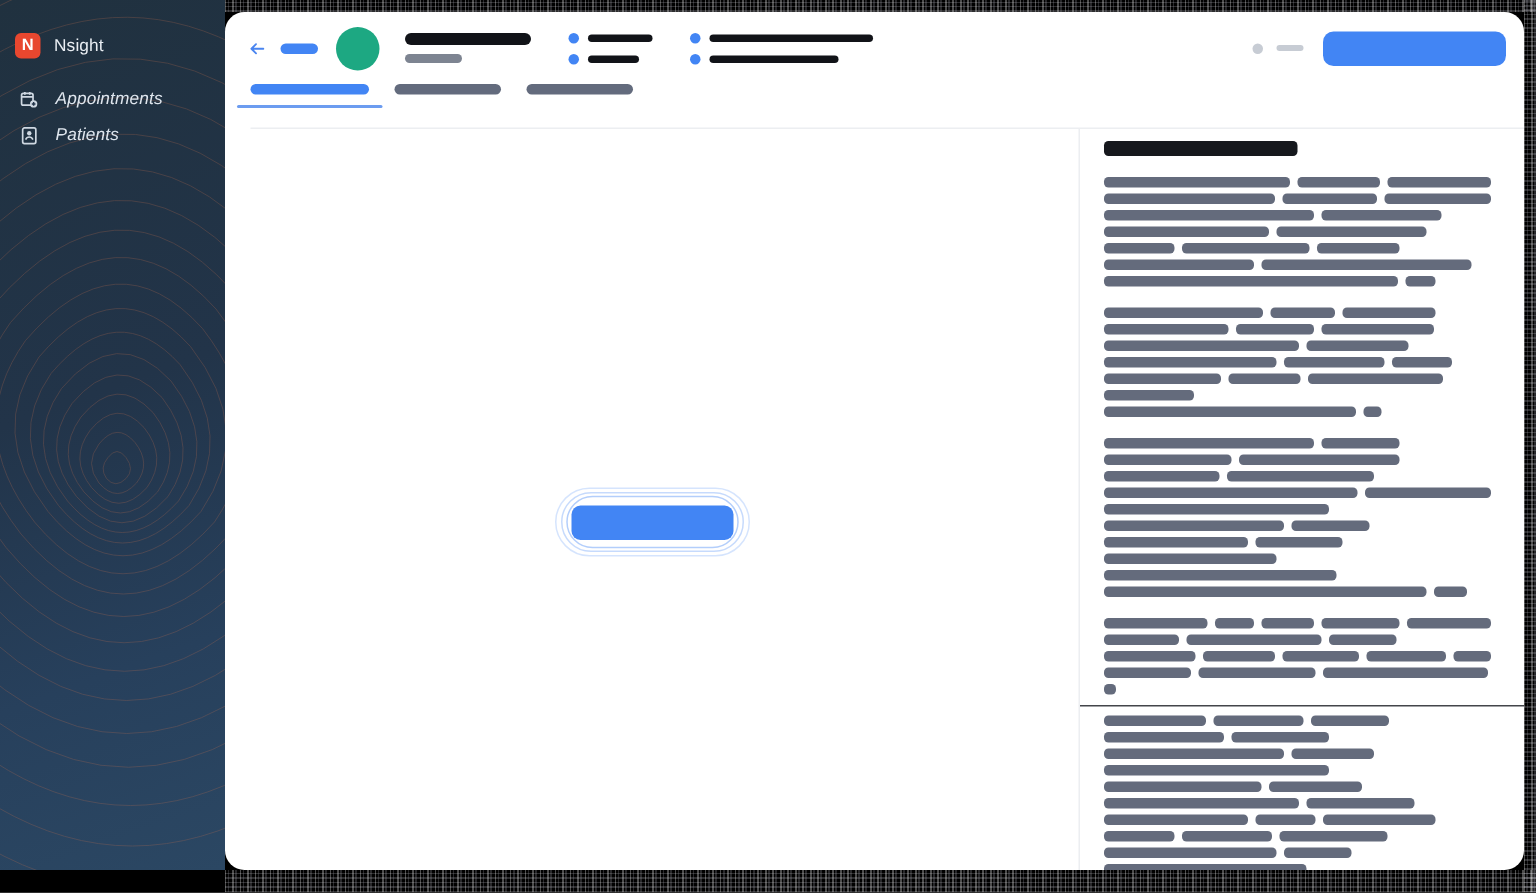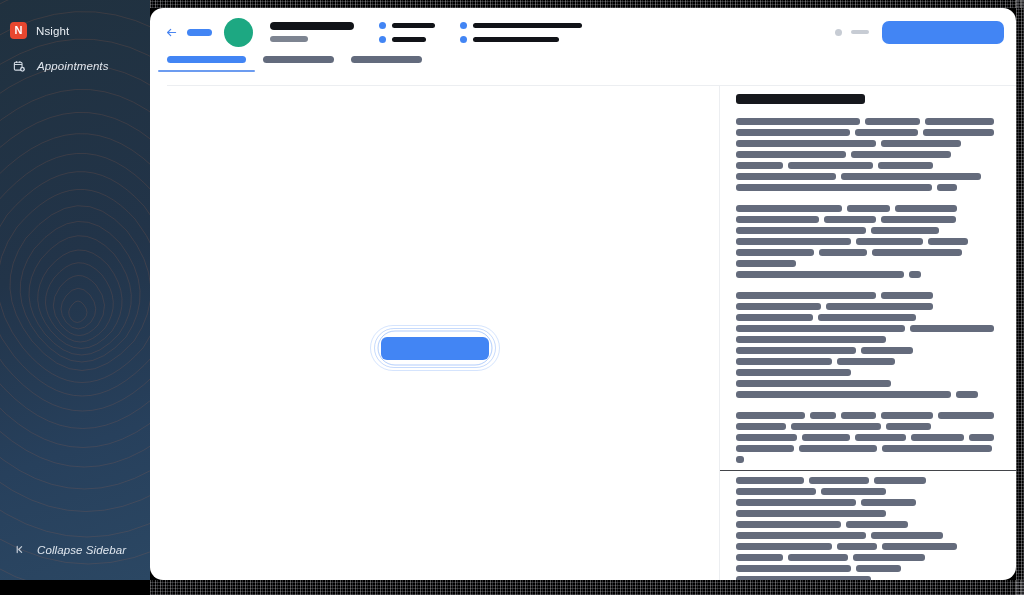--- a/index.html
+++ b/index.html
@@ -353,36 +353,38 @@
           <svg width="13" height="13" viewBox="0 0 16 16" fill="none" stroke="currentColor" stroke-width="1.4">
             <rect x="1.7" y="2.8" width="9.4" height="9.6" rx="1.4"></rect>
             <path d="M1.7 5.6h9.4M4.4 1.6v2.2M8.4 1.6v2.2"></path>
             <circle cx="11.6" cy="11.4" r="3" fill="currentColor" stroke="none"></circle>
             <path d="M11.6 9.9v3M10.1 11.4h3" stroke="#223449" stroke-width="1.2"></path>
           </svg>
         </span>
         <span class="nav-label">Appointments</span>
       </div>
 
-
-
-    </nav>
-
-    <div class="nav-bottom">
-
-
-
-      <div class="nav-item collapse-row">
-        <span class="nav-ico collapse-ico">
-          <svg width="13" height="13" viewBox="0 0 16 16" fill="none" stroke="currentColor" stroke-width="1.5" stroke-linecap="round" stroke-linejoin="round">
-            <path d="M10.6 4.4L7 8l3.6 3.6M5.2 4.2v7.6"></path>
+      <div class="nav-item">
+        <span class="nav-ico">
+          <svg width="13" height="13" viewBox="0 0 16 16" fill="none" stroke="currentColor" stroke-width="1.4">
+            <rect x="2.6" y="1.6" width="10.8" height="12.8" rx="1.5"></rect>
+            <circle cx="8" cy="6" r="1.8" fill="currentColor" stroke="none"></circle>
+            <path d="M5 11.2c.6-1.5 1.8-2.2 3-2.2s2.4.7 3 2.2" stroke-width="1.3"></path>
           </svg>
         </span>
-        <span class="nav-label">Collapse Sidebar</span>
+        <span class="nav-label">Patients</span>
       </div>
+
+
+    </nav>
+
+    <div class="nav-bottom">
+
+
+
     </div>
   </aside>
 
   <section id="app">
 
     <header id="app-header">
 
       <span class="back-arrow">
         <svg width="13" height="13" viewBox="0 0 16 16" fill="none" stroke="currentColor" stroke-width="1.5" stroke-linecap="round" stroke-linejoin="round">
           <path d="M13 8H3.4M7 4.2L3.2 8 7 11.8"></path>

